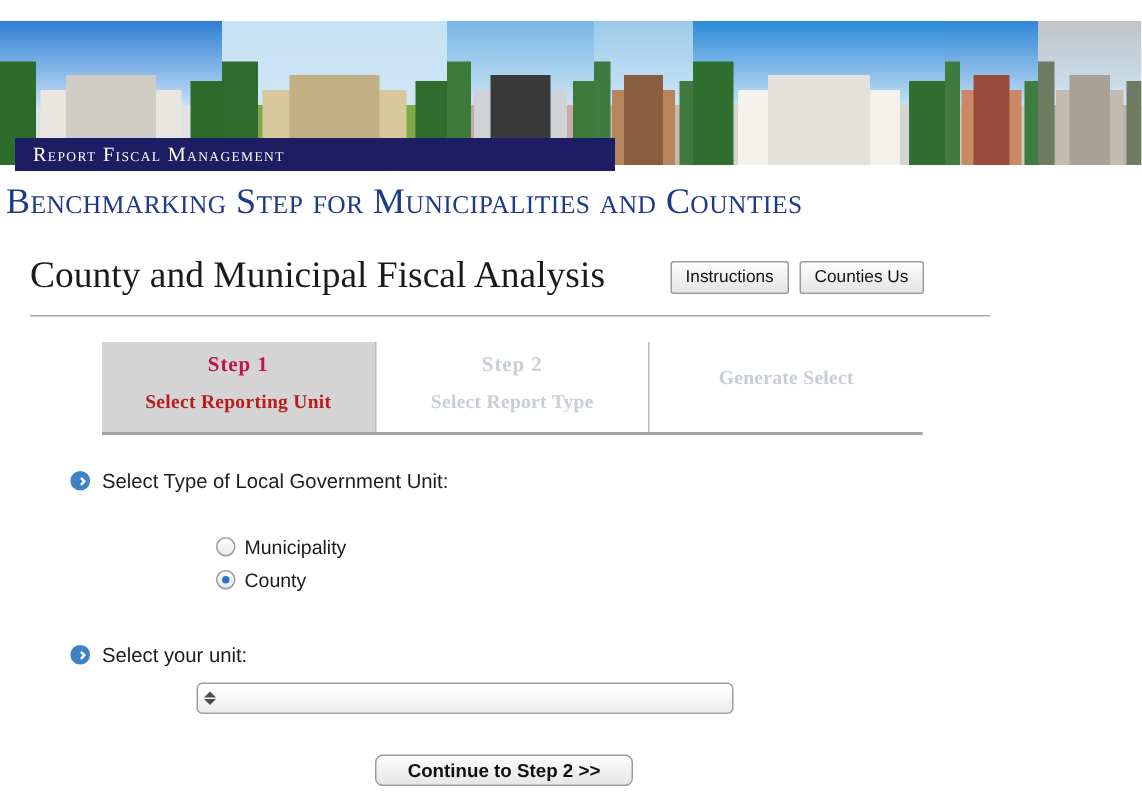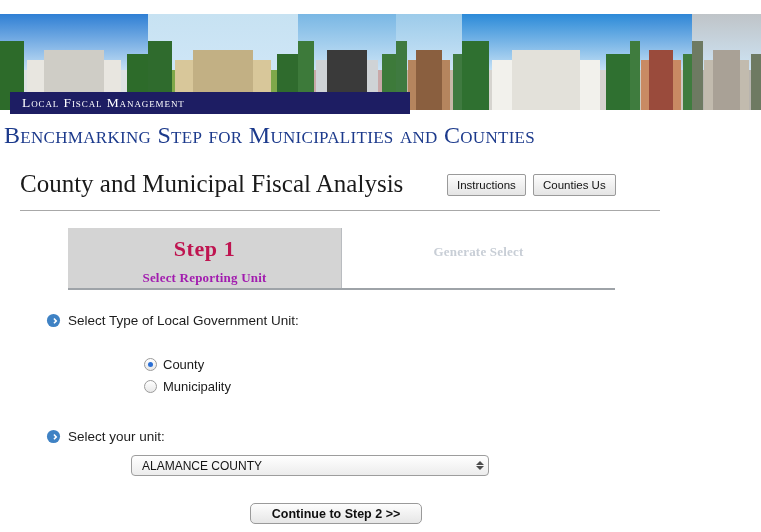--- a/index.html
+++ b/index.html
@@ -131,33 +131,33 @@
     flex: 1 1 0;
     text-align: center;
     padding-top: 8px;
     box-sizing: border-box;
     cursor: default;
   }
   .tab + .tab { border-left: 1px solid #b9bcc0; }
   .tab.active { background: #d4d4d4; }
   .tab .step-no {
     font-family: "Liberation Serif", serif;
-    font-size: 22px;
+    font-size: 14px;
     font-weight: bold;
     letter-spacing: 0.6px;
   }
   .tab .step-label {
     font-family: "Liberation Serif", serif;
     font-size: 13px;
     font-weight: bold;
     margin-top: 8px;
     letter-spacing: 0.2px;
   }
   .tab.active .step-no { color: #bf1450; }
-  .tab.active .step-label { color: #a21caf; }
+  .tab.active .step-label { color: #b91c1c; }
   .tab.muted .step-no { color: #c8ced6; }
   .tab.muted .step-label { color: #c8ced6; }
 
   
   .prompt {
     position: absolute;
     font-family: "Liberation Sans", sans-serif;
     font-size: 13.5px;
     color: #1c1c1c;
     display: flex;
@@ -331,69 +331,72 @@
     </div>
     <div class="photo" style="width: 69px;">
       <div class="sky" style="background:linear-gradient(#bfc4c8,#cfe6f7)"></div>
       <div class="ground" style="background:#b8b4ae"></div>
       <div class="bldg" style="left:18%;width:64%;height:52%;background:#c2bbae"></div>
       <div class="bldg" style="left:30%;width:40%;height:62%;background:#a9a196"></div>
       <div class="bldg" style="left:0;width:16%;height:72%;background:#6e7a62"></div>
       <div class="bldg" style="right:0;width:14%;height:58%;background:#6e7a62"></div>
     </div>
   </div>
-<div class="banner-label">Local Fiscal Management</div>
+<div class="banner-label">Report Fiscal Management</div>
 
 <div class="subtitle">Benchmarking Step for Municipalities and Counties</div>
 
 <div class="page-title">County and Municipal Fiscal Analysis</div>
 <button class="hdr-btn" id="btn-instructions">Instructions</button>
 <button class="hdr-btn" id="btn-contact">Counties Us</button>
 
 <div class="rule"></div>
 
 <div class="tabs" id="tabs">
     <div class="tab active">
       <div class="step-no">Step 1</div>
       <div class="step-label">Select Reporting Unit</div>
+    </div>
+    <div class="tab muted">
+      <div class="step-no">Step 2</div>
+      <div class="step-label">Select Report Type</div>
     </div>
     <div class="tab muted">
       <div class="step-label">Generate Select</div>
     </div>
   </div>
 
 <div class="prompt" id="prompt-type">
   <span class="arrow-icon">
     <svg width="15" height="15" viewBox="0 0 16 16">
       <circle cx="8" cy="8" r="7" fill="#3f82c4"></circle>
       <path d="M4.6 8.4 h5.1 l-1.8 -1.9 1.2 -1.2 3.0 3.1 -3.0 3.1 -1.2 -1.2 1.8 -1.9 h-5.1 z" fill="#ffffff"></path>
     </svg>
   </span>
   <span>Select Type of Local Government Unit:</span>
 </div>
 
 <div class="radio-group" id="radios">
     <div class="radio-row">
+      <span class="radio"></span>
+      <span class="radio-label">Municipality</span>
+    </div>
+    <div class="radio-row">
       <span class="radio on"></span>
       <span class="radio-label">County</span>
-    </div>
-    <div class="radio-row">
-      <span class="radio"></span>
-      <span class="radio-label">Municipality</span>
     </div>
   </div>
 
 <div class="prompt" id="prompt-unit">
   <span class="arrow-icon">
     <svg width="15" height="15" viewBox="0 0 16 16">
       <circle cx="8" cy="8" r="7" fill="#3f82c4"></circle>
       <path d="M4.6 8.4 h5.1 l-1.8 -1.9 1.2 -1.2 3.0 3.1 -3.0 3.1 -1.2 -1.2 1.8 -1.9 h-5.1 z" fill="#ffffff"></path>
     </svg>
   </span>
   <span>Select your unit:</span>
 </div>
 
 <div class="unit-select">
-  <span class="value">ALAMANCE COUNTY</span>
   <span class="stepper"></span>
 </div>
 
 <button class="continue-btn">Continue to Step 2 &gt;&gt;</button>
 
 </body></html>

